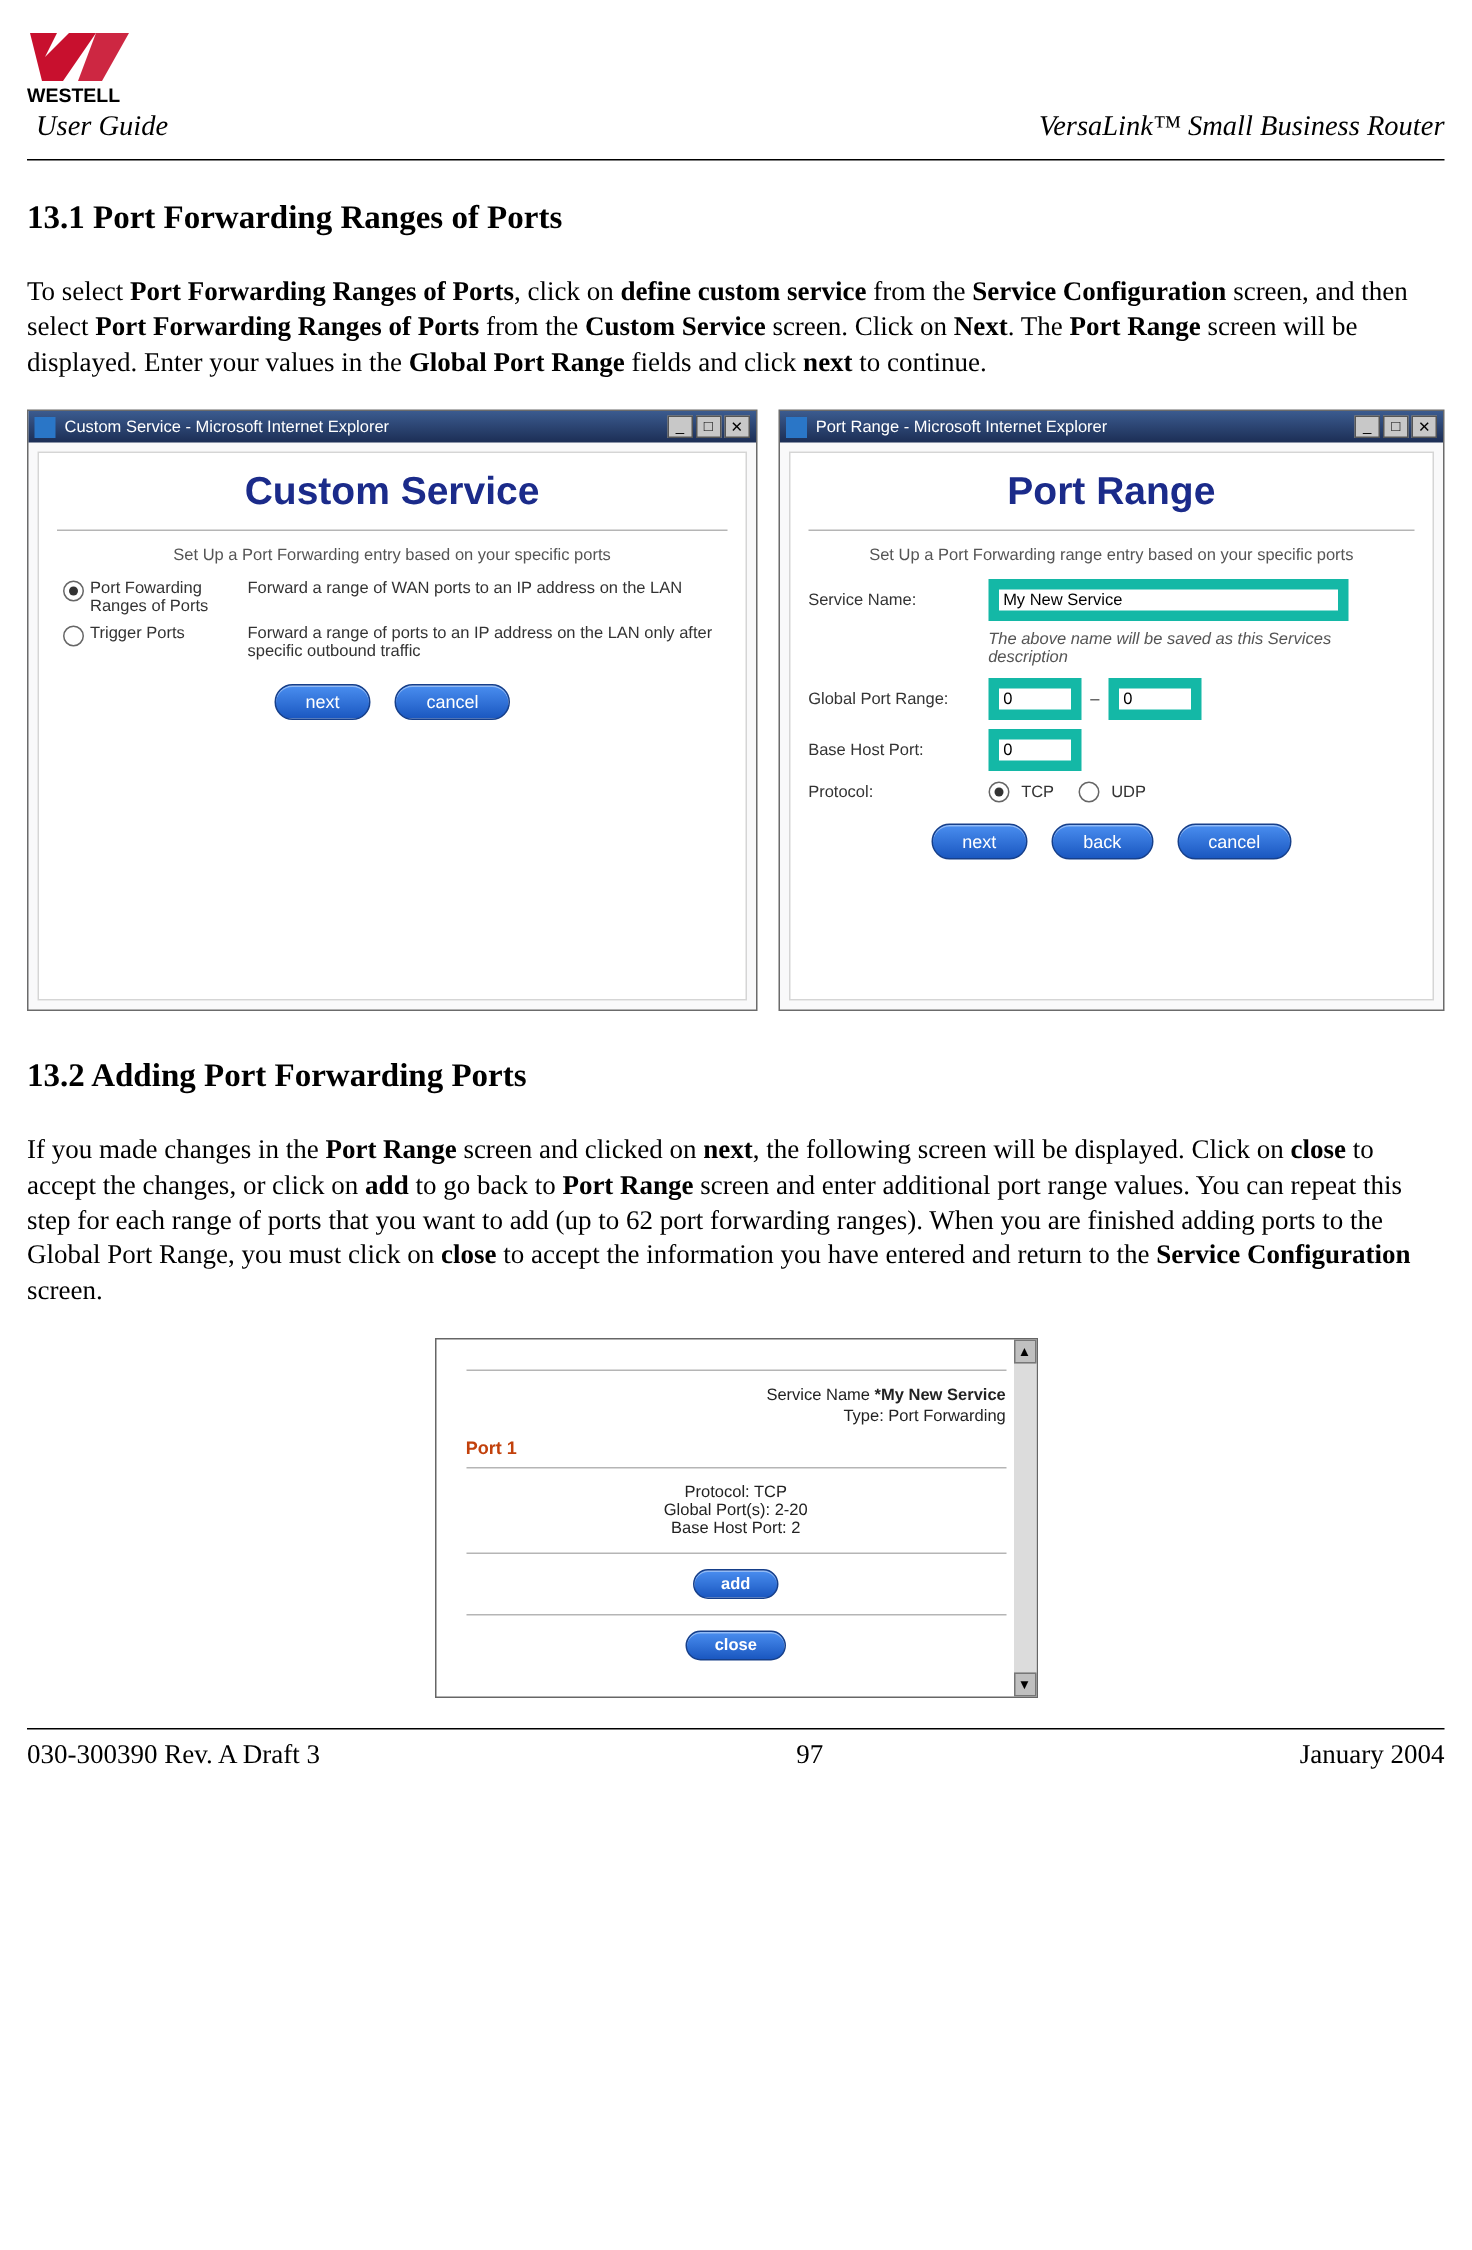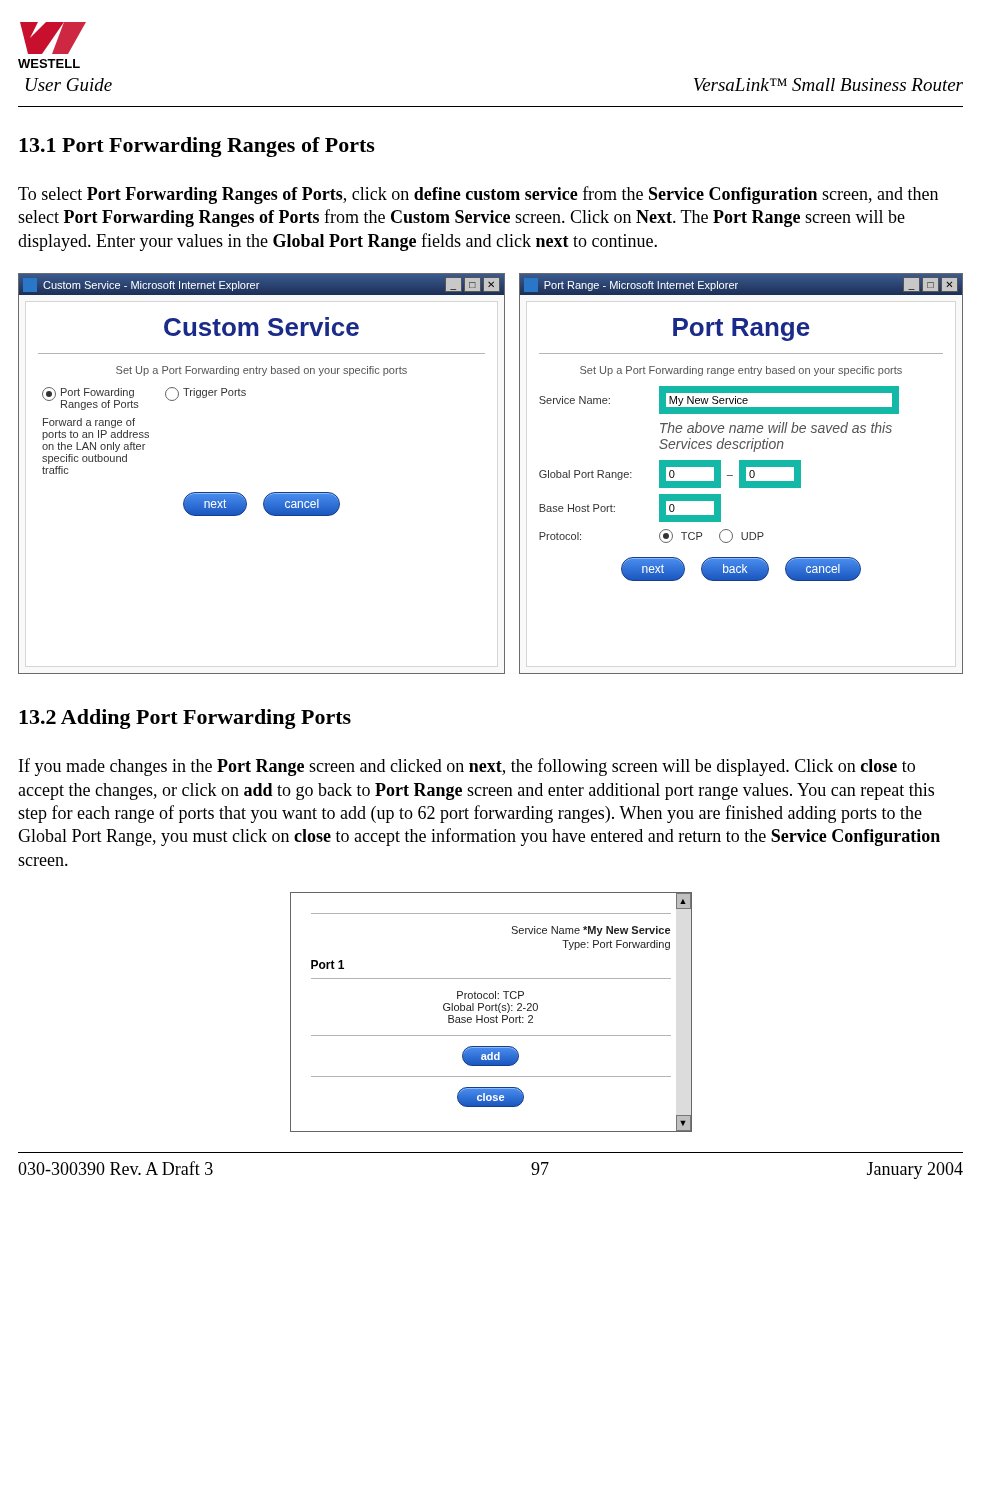--- a/index.html
+++ b/index.html
@@ -96,36 +96,36 @@
   }
   .form-row { display: flex; align-items: center; margin-bottom: 6px; }
   .form-row .lbl { width: 120px; flex-shrink: 0; }
   .txt-input {
     font-family: Verdana, sans-serif;
     font-size: 11px;
     border: 7px solid #14b8a6;
     padding: 1px 3px;
     background: #fff;
   }
-  .note-italic { font-style: italic; color: #555; margin: 2px 0 8px 120px; font-size: 14px; }
+  .note-italic { font-style: italic; color: #555; margin: 2px 0 8px 120px; font-size: 11px; }
   .proto-row { display: flex; align-items: center; gap: 8px; }
   .fig3-window {
     border: 1px solid #666;
     width: 400px;
     margin: 0 auto 10px auto;
     background: #fff;
     position: relative;
   }
   .fig3-scroll { width: 15px; position: absolute; right: 0; top: 0; bottom: 0; background: #dcdcdc; }
   .fig3-scroll .arrow { width: 13px; height: 14px; background: #c0c0c0; border: 1px solid #777; display: flex; align-items: center; justify-content: center; font-size: 9px; }
   .fig3-scroll .arrow.down { position: absolute; bottom: 0; }
   .fig3-content { padding: 14px 20px 14px 20px; font-family: Verdana, sans-serif; font-size: 11px; color: #222; }
   .svc-title { color: #1b2b8a; font-weight: bold; font-size: 22px; margin-bottom: 4px; padding-left: 8px; }
   .svc-line { margin: 2px 0; text-align: right; }
-  .port-label { color: #000000; font-weight: bold; font-size: 12px; margin: 8px 0 4px 0; }
+  .port-label { color: #c2410c; font-weight: bold; font-size: 12px; margin: 8px 0 4px 0; }
   .centered { text-align: center; }
   .fig3-btnrow { display: flex; justify-content: center; margin: 10px 0; }
   .fig3-note { font-style: italic; text-align: center; font-size: 11px; margin: 8px 10px 8px 10px; }
   .footer {
     display: flex;
     justify-content: space-between;
     font-size: 18px;
     border-top: 1px solid #000;
     margin-top: 20px;
     padding-top: 6px;
@@ -166,20 +166,21 @@
     </div>
     <div class="fig-body">
       <div class="blue-title">Custom Service</div>
       <div class="sep-line"></div>
       <div class="subtext">Set Up a Port Forwarding entry based on your specific ports</div>
       <div class="option-grid">
         <div class="option-left">
           <span class="radio checked"></span>
           <span>Port Fowarding Ranges of Ports</span>
         </div>
+        <div>Forward a range of WAN ports to an IP address on the LAN</div>
         <div class="option-left">
           <span class="radio"></span>
           <span>Trigger Ports</span>
         </div>
         <div>Forward a range of ports to an IP address on the LAN only after specific outbound traffic</div>
       </div>
       <div class="btn-row">
         <button class="pill-btn">next</button>
         <button class="pill-btn">cancel</button>
       </div>

